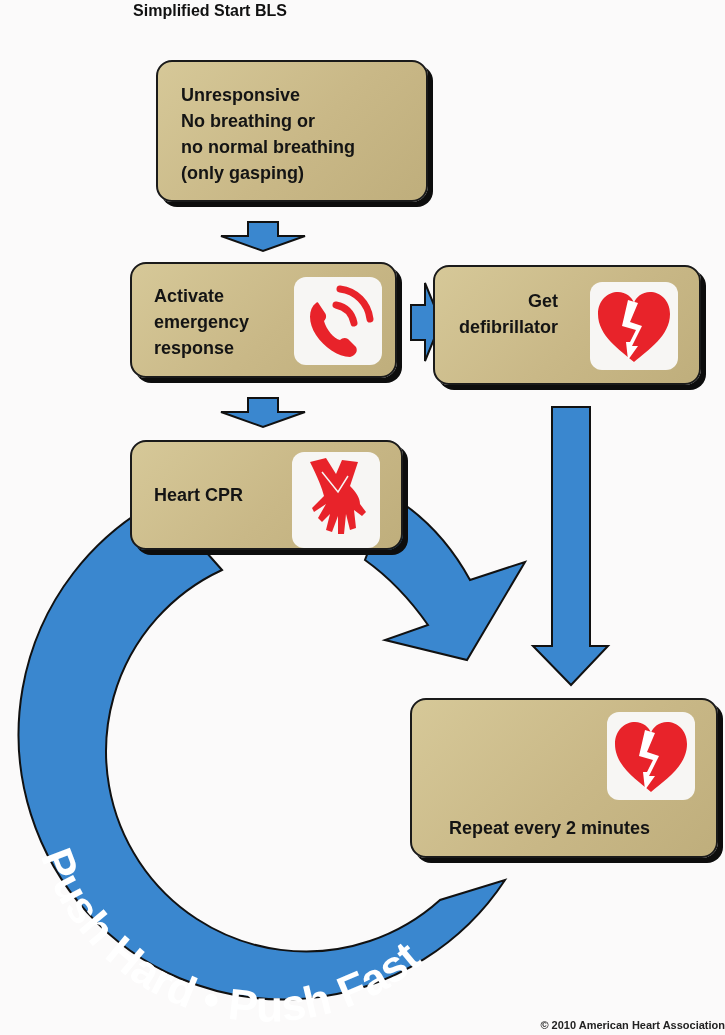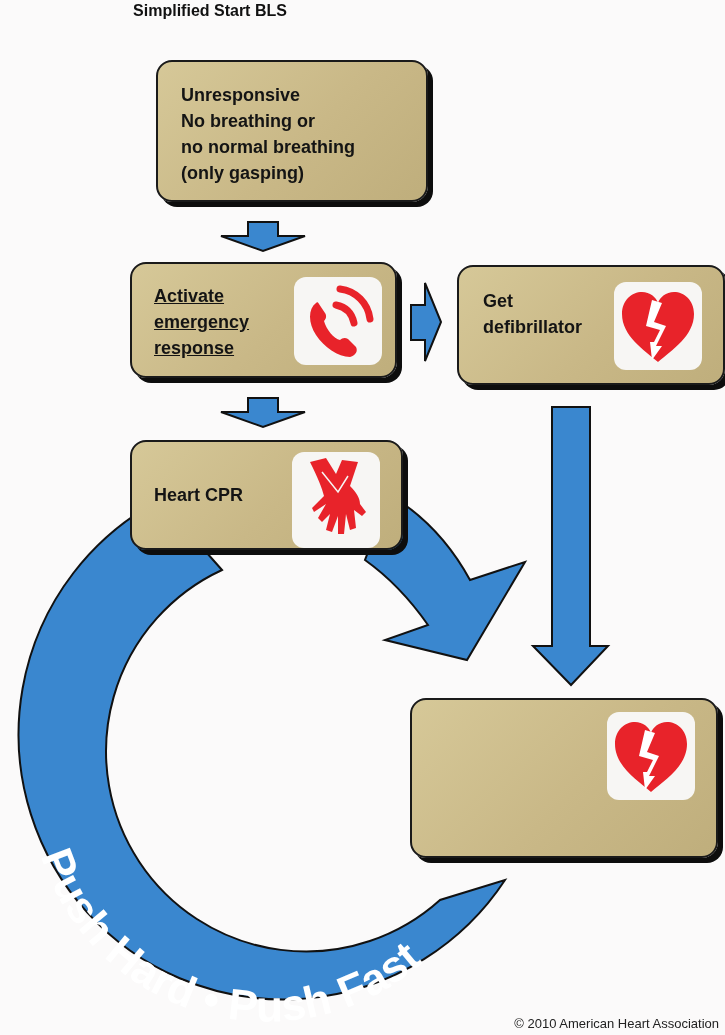--- a/index.html
+++ b/index.html
@@ -24,21 +24,21 @@
   .box .txt {
     position: absolute; font-weight: bold; color: #141414;
     font-size: 18px; line-height: 26px; white-space: pre-line;
   }
   .icon-tile {
     position: absolute; width: 88px; height: 88px;
     background: #f7f6f4; border-radius: 12px;
   }
   .icon-tile svg { position: absolute; left: 0; top: 0; }
   .copyright {
-    position: absolute; right: 6px; bottom: 4px; font-size: 13px; color: #222;
+    position: absolute; right: 0; bottom: 4px; font-size: 11px; color: #222; font-weight: bold;
   }
   .ringtext { font-family: "Liberation Sans", sans-serif; font-weight: bold; }
 </style>
 </head>
 <body>
 
 <svg class="bg" width="725" height="1035" viewBox="0 0 725 1035">
   <defs>
     <path id="ringTextPath" d="M 38 845 A 236 236 0 0 0 470 905" fill="none"></path>
   </defs>
@@ -75,33 +75,33 @@
 <div class="title">Simplified Start BLS</div>
 
 <div class="box" style="left:133px; top:60px; width:272px; height:142px;margin-left:23px;">
   <div class="txt" style="left:23px; top:20px;">Unresponsive
 No breathing or
 no normal breathing
 (only gasping)</div>
 </div>
 
 <div class="box" style="left:130px; top:262px; width:267px; height:116px;">
-  <div class="txt" style="left:22px; top:19px; line-height:26px;text-decoration:underline;">Activate
+  <div class="txt" style="left:22px; top:19px; line-height:26px;">Activate
 emergency
 response</div>
   <div class="icon-tile" style="left:162px; top:13px;">
     <svg width="88" height="88" viewBox="0 0 88 88">
       <path d="M22 26 C14 32 14 46 22 58 C30 70 44 80 56 80 C62 78 64 74 62 70 L54 62 C51 60 48 61 46 63 C40 62 32 52 30 44 C32 42 33 39 31 36 L25 27 C24 25 23 25 22 26 Z" fill="#e8232a"></path>
       <path d="M42 28 C52 30 58 36 60 46" stroke="#e8232a" stroke-width="7" fill="none" stroke-linecap="round"></path>
       <path d="M46 12 C62 14 74 26 76 42" stroke="#e8232a" stroke-width="7" fill="none" stroke-linecap="round"></path>
     </svg>
   </div>
 </div>
 
-<div class="box" style="left:457px; top:265px; width:268px; height:120px;">
+<div class="box" style="left:433px; top:265px; width:268px; height:120px;text-align:right;">
   <div class="txt" style="left:24px; top:21px;">Get
 defibrillator</div>
   <div class="icon-tile" style="left:155px; top:15px;">
     <svg width="88" height="88" viewBox="0 0 88 88">
       <path d="M44 80 C30 68 8 54 8 32 C8 18 18 10 28 10 C36 10 42 15 44 21 C46 15 52 10 60 10 C70 10 80 18 80 32 C80 54 58 68 44 80 Z" fill="#e8232a"></path>
       <polygon points="38,18 48,21 40,40 52,44 42,64 48,64 38,78 36,60 40,60 46,48 32,44" fill="#ffffff"></polygon>
     </svg>
   </div>
 </div>
 
@@ -109,20 +109,21 @@
   <div class="txt" style="left:22px; top:40px;">Heart CPR</div>
   <div class="icon-tile" style="left:160px; top:10px; height:96px;">
     <svg width="88" height="96" viewBox="0 0 88 96">
       <path d="M18 10 L34 6 L44 22 L50 8 L66 10 L58 34 C64 40 68 46 68 52 L74 60 L70 64 L62 58 L64 76 L58 78 L54 62 L52 82 L46 82 L46 64 L40 80 L34 78 L38 62 L30 70 L26 66 L34 52 L22 60 L20 56 L32 44 C30 36 26 26 18 10 Z" fill="#e8232a"></path>
       <path d="M30 20 L46 40 L56 24" stroke="#f7f6f4" stroke-width="1.5" fill="none"></path>
     </svg>
   </div>
 </div>
 
 <div class="box" style="left:410px; top:698px; width:308px; height:160px;">
+  <div class="txt" style="left:37px; top:115px;">Repeat every 2 minutes</div>
   <div class="icon-tile" style="left:195px; top:12px;">
     <svg width="88" height="88" viewBox="0 0 88 88">
       <path d="M44 80 C30 68 8 54 8 32 C8 18 18 10 28 10 C36 10 42 15 44 21 C46 15 52 10 60 10 C70 10 80 18 80 32 C80 54 58 68 44 80 Z" fill="#e8232a"></path>
       <polygon points="38,18 48,21 40,40 52,44 42,64 48,64 38,78 36,60 40,60 46,48 32,44" fill="#ffffff"></polygon>
     </svg>
   </div>
 </div>
 
 <div class="copyright">© 2010 American Heart Association</div>
 

